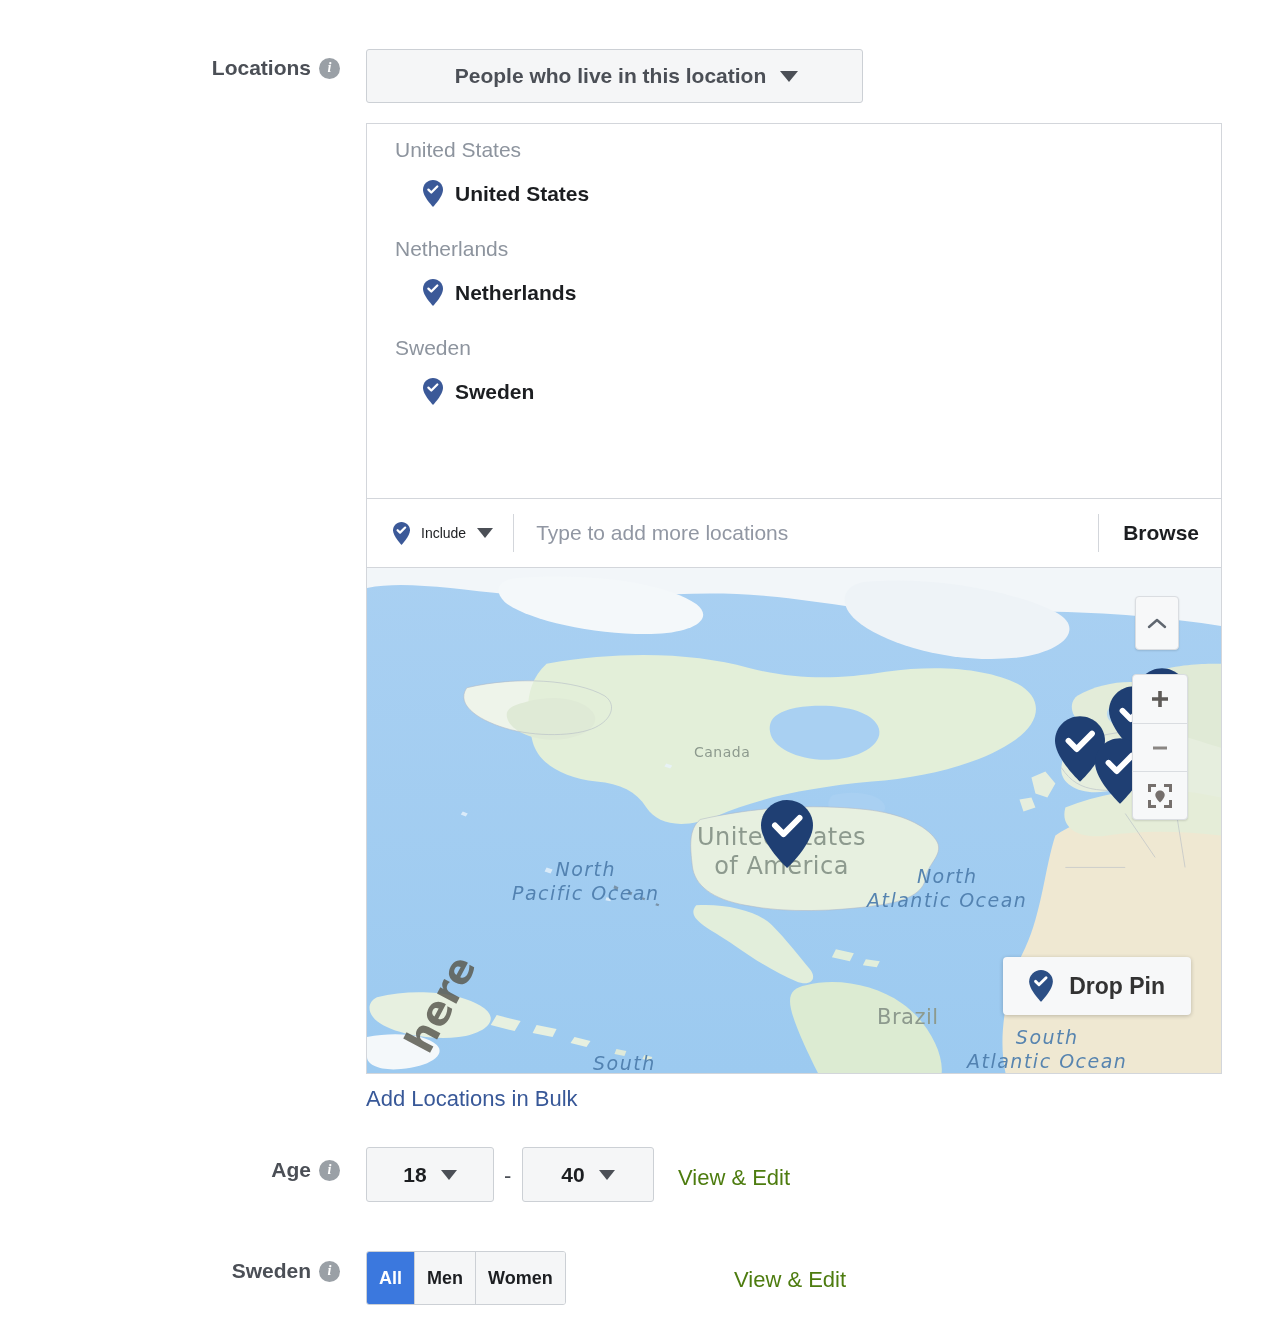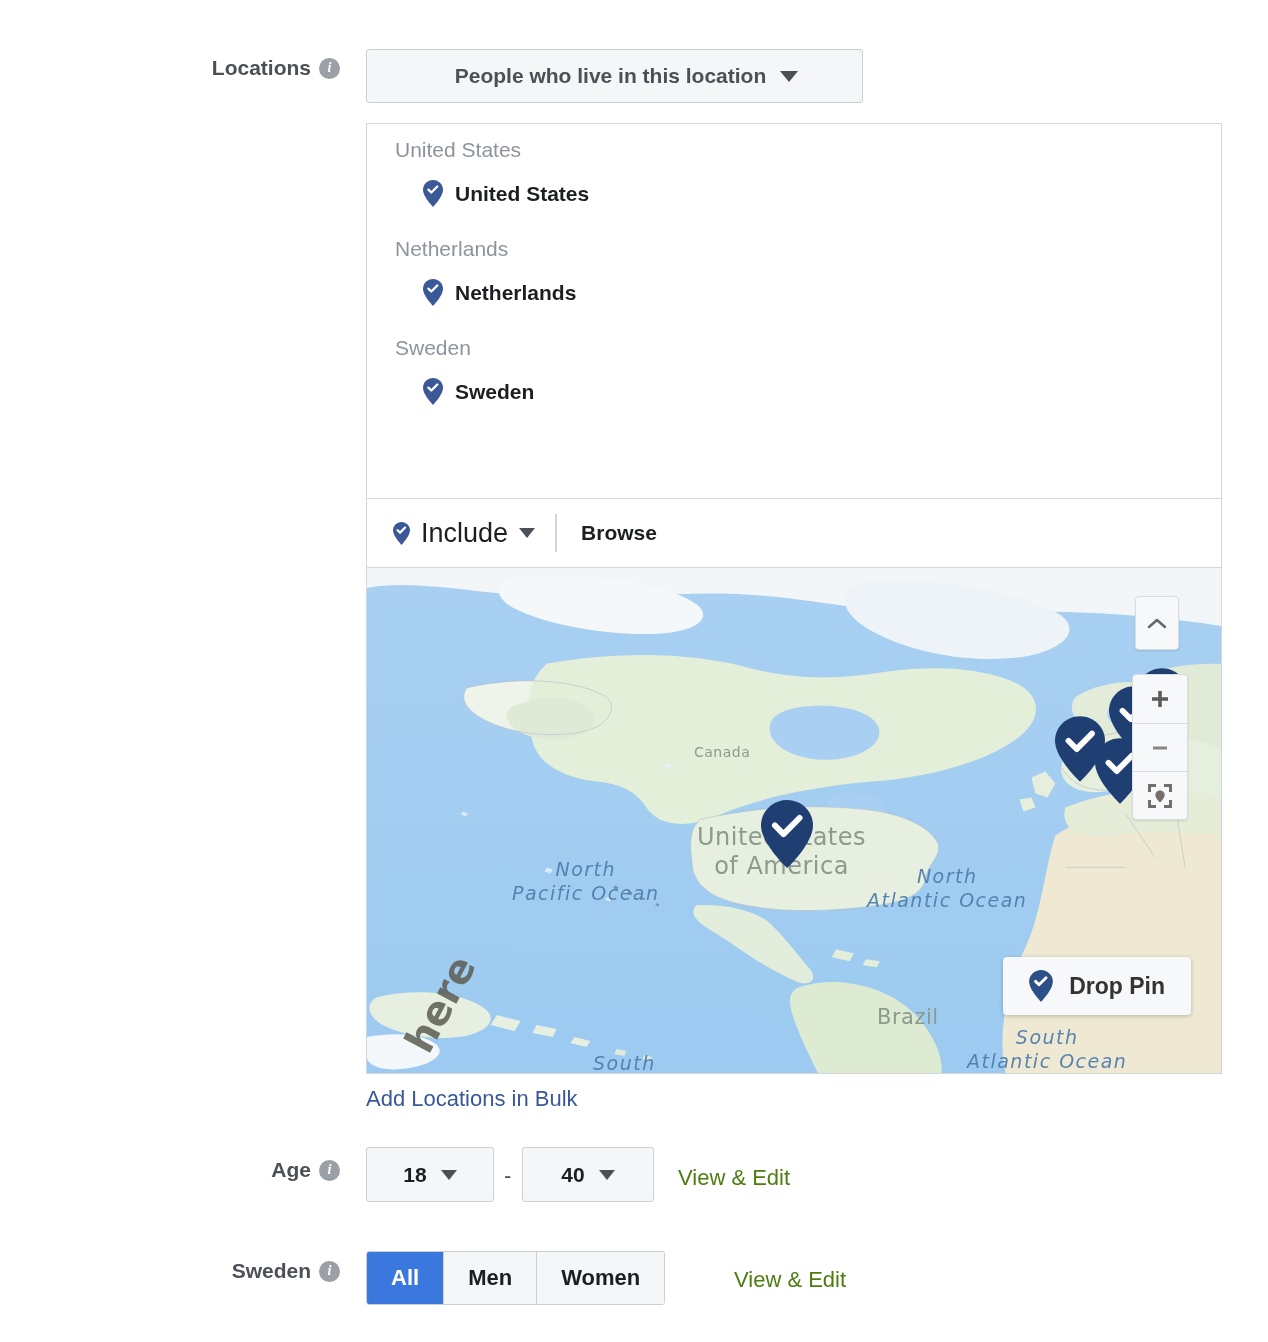--- a/index.html
+++ b/index.html
@@ -71,21 +71,21 @@
   
   .include-bar {
     position: absolute; left: 366px; top: 498px;
     width: 856px; height: 70px;
     background: #ffffff; border: 1px solid #d3d6db;
     display: flex; align-items: center;
   }
   .include-chip {
     display: flex; align-items: center; gap: 11px;
     padding: 0 20px 0 26px; cursor: pointer;
-    font-size: 27px; color: #1c1e21;
+    font-size: 14px; color: #1c1e21;
   }
   .include-chip .pin { width: 17px; height: 23px; }
   .caret-small {
     width: 0; height: 0;
     border-left: 8px solid transparent;
     border-right: 8px solid transparent;
     border-top: 10px solid #4b4f56;
   }
   .vdiv { width: 1px; height: 38px; background: #d3d6db; }
   .loc-search {
@@ -203,22 +203,22 @@
   }
 
   
   .seg {
     position: absolute; left: 366px; top: 1251px;
     display: flex; height: 54px;
     border: 1px solid #ccd0d5; border-radius: 3px; overflow: hidden;
   }
   .seg-item {
     display: flex; align-items: center; justify-content: center;
-    padding: 0 24px;
-    font-size: 22px; font-weight: bold; color: #1c1e21;
+    padding: 0 12px;
+    font-size: 18px; font-weight: bold; color: #1c1e21;
     background: #f5f6f7; cursor: pointer;
     border-right: 1px solid #ccd0d5;
   }
   .seg-item:last-child { border-right: none; }
   .seg-item.active { background: #3b78de; color: #ffffff; }
 </style>
 </head>
 <body>
 
 <div id="root">
@@ -281,20 +281,21 @@
       <span class="pin">
         <svg viewBox="0 0 20 27">
             <path d="M10 0C4.5 0 0 4.4 0 9.8c0 7 10 17.2 10 17.2s10-10.2 10-17.2C20 4.4 15.5 0 10 0z" fill="#3b5998"></path>
             <path d="M5.4 9.6l2.9 2.9 6-6" stroke="#fff" stroke-width="2.6" fill="none" stroke-linecap="round" stroke-linejoin="round"></path>
           </svg>
       </span>
       <span>Include</span>
       <span class="caret-small"></span>
     </div>
     <div class="vdiv"></div>
+    <input class="loc-search" type="text" placeholder="Type to add more locations" style="">
     <div class="vdiv"></div>
     <div class="browse-btn">Browse</div>
   </div>
 
   <div class="map">
 
     <svg class="map-svg" viewBox="0 0 856 506" preserveAspectRatio="none">
       <defs>
         <linearGradient id="oc" x1="0" y1="0" x2="0" y2="1">
           <stop offset="0" stop-color="#a9d0f2"></stop>

